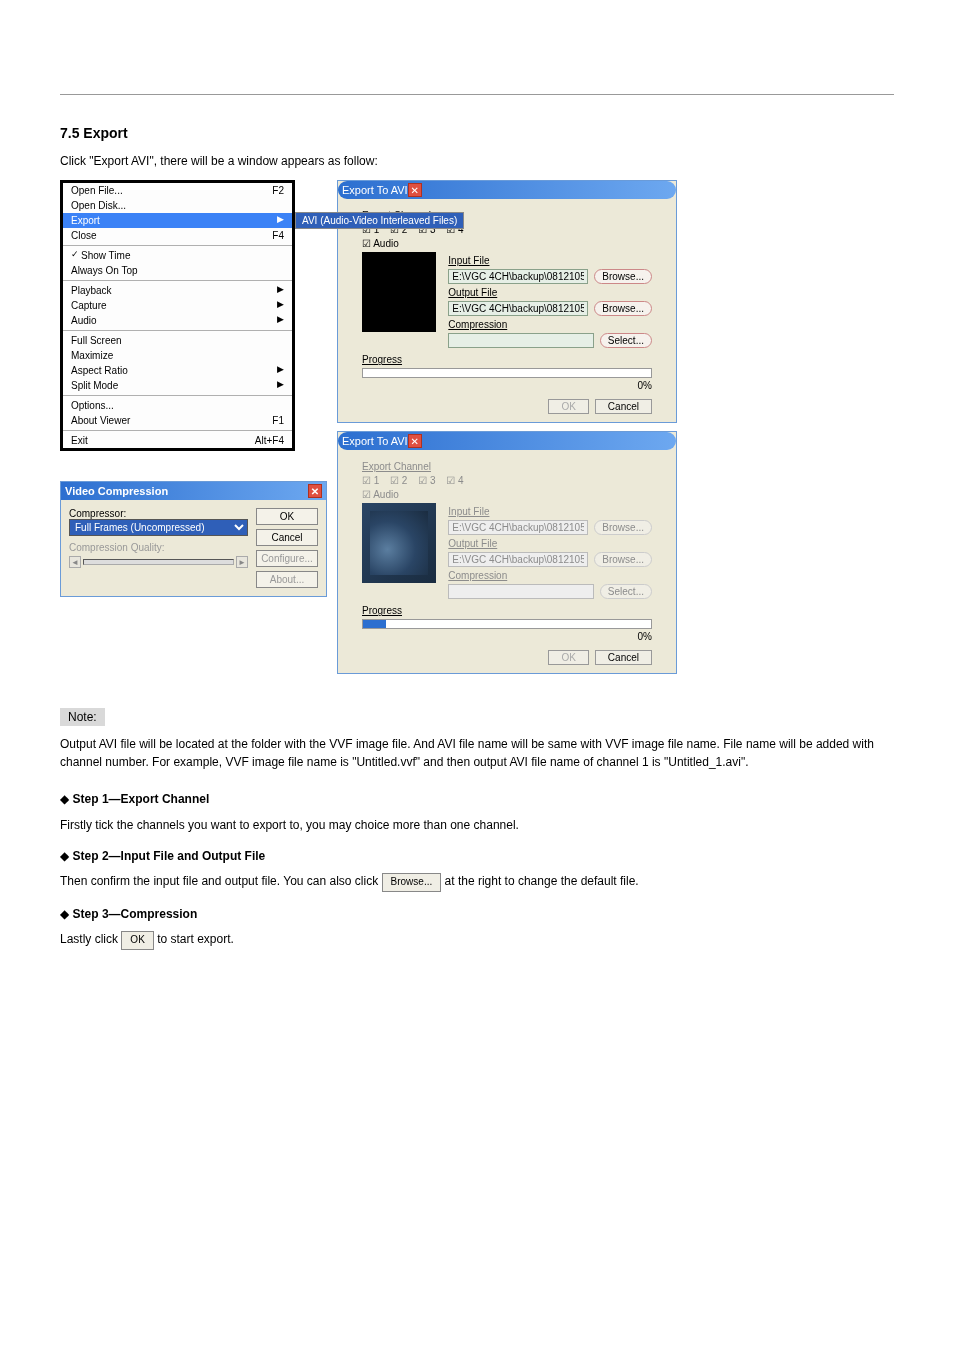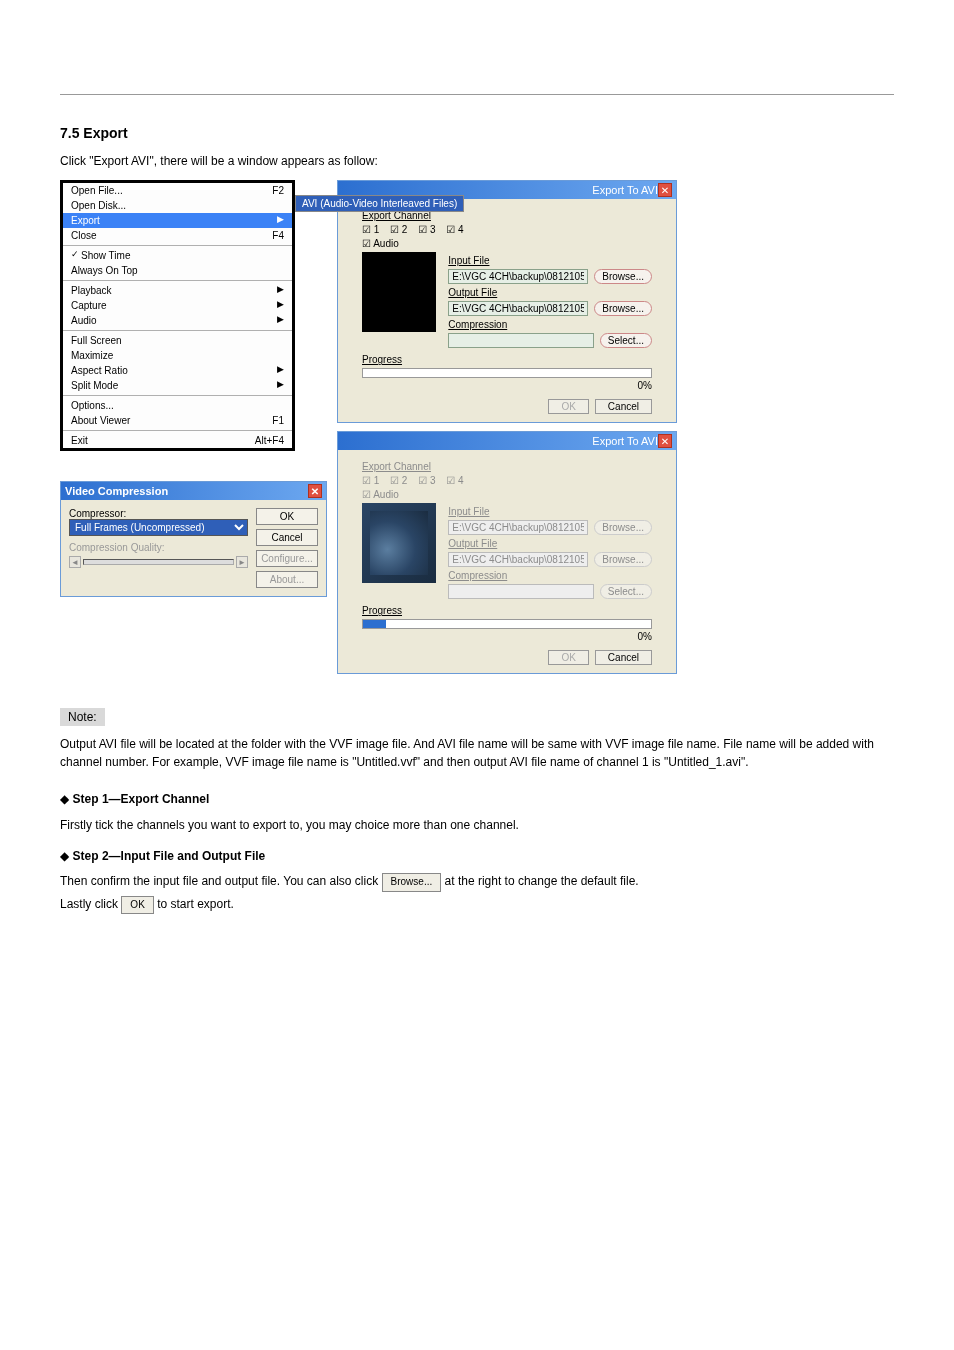--- a/index.html
+++ b/index.html
@@ -50,21 +50,21 @@
     padding: 1px 8px;
     white-space: nowrap;
   }
   .ctx-item.hl { background: #3b82f6; color: #fff; }
   .ctx-item .accel { color: inherit; }
   .ctx-item .arrow { font-size: 9px; }
   .ctx-check::before { content: "✓"; position: absolute; margin-left: -10px; font-size: 9px; }
   .ctx-flyout {
     position: absolute;
     left: 235px;
-    top: 15px;
+    top: 32px;
     background: #2f5fb8;
     color: #fff;
     border: 1px solid #888;
     padding: 2px 6px;
     font-size: 10px;
     white-space: nowrap;
   }
   .ctx-wrap { position: relative; width: 235px; }
 
   
@@ -74,23 +74,24 @@
     border: 1px solid #6a9bd8;
     font-family: Tahoma, sans-serif;
     font-size: 10px;
     margin-bottom: 8px;
   }
   .dlg .titlebar {
     background: linear-gradient(to right, #2c6fd0, #6da8f0);
     color: #fff;
     padding: 2px 4px;
     display: flex;
-    justify-content: flex-end;
+    justify-content: flex-start;
     align-items: center;
     font-size: 11px;
+    border-radius: 9px;
   }
   .dlg .titlebar .closebox {
     width: 14px; height: 14px;
     background: #e05040;
     color: #fff;
     display: flex; align-items: center; justify-content: center;
     font-size: 10px;
     border: 1px solid #b03020;
   }
   .dlg .body { padding: 8px 24px; }
@@ -404,19 +405,22 @@
 
   <div class="body-text bullet-line" style="margin-top:14px;">
     <b>Step 2—Input File and Output File</b>
   </div>
   <div class="body-text">
     <span>Then confirm the input file and output file. You can also click </span>
     <span class="btn-inline">Browse...</span>
     <span> at the right to change the default file.</span>
   </div>
 
+  <div class="body-text bullet-line" style="margin-top:14px;">
+    <b>Step 3—Compression</b>
+  </div>
   <div class="body-text">
     <span>Lastly click </span>
     <span class="btn-inline">OK</span>
     <span> to start export.</span>
   </div>
 
 </div>
 
 </body></html>

